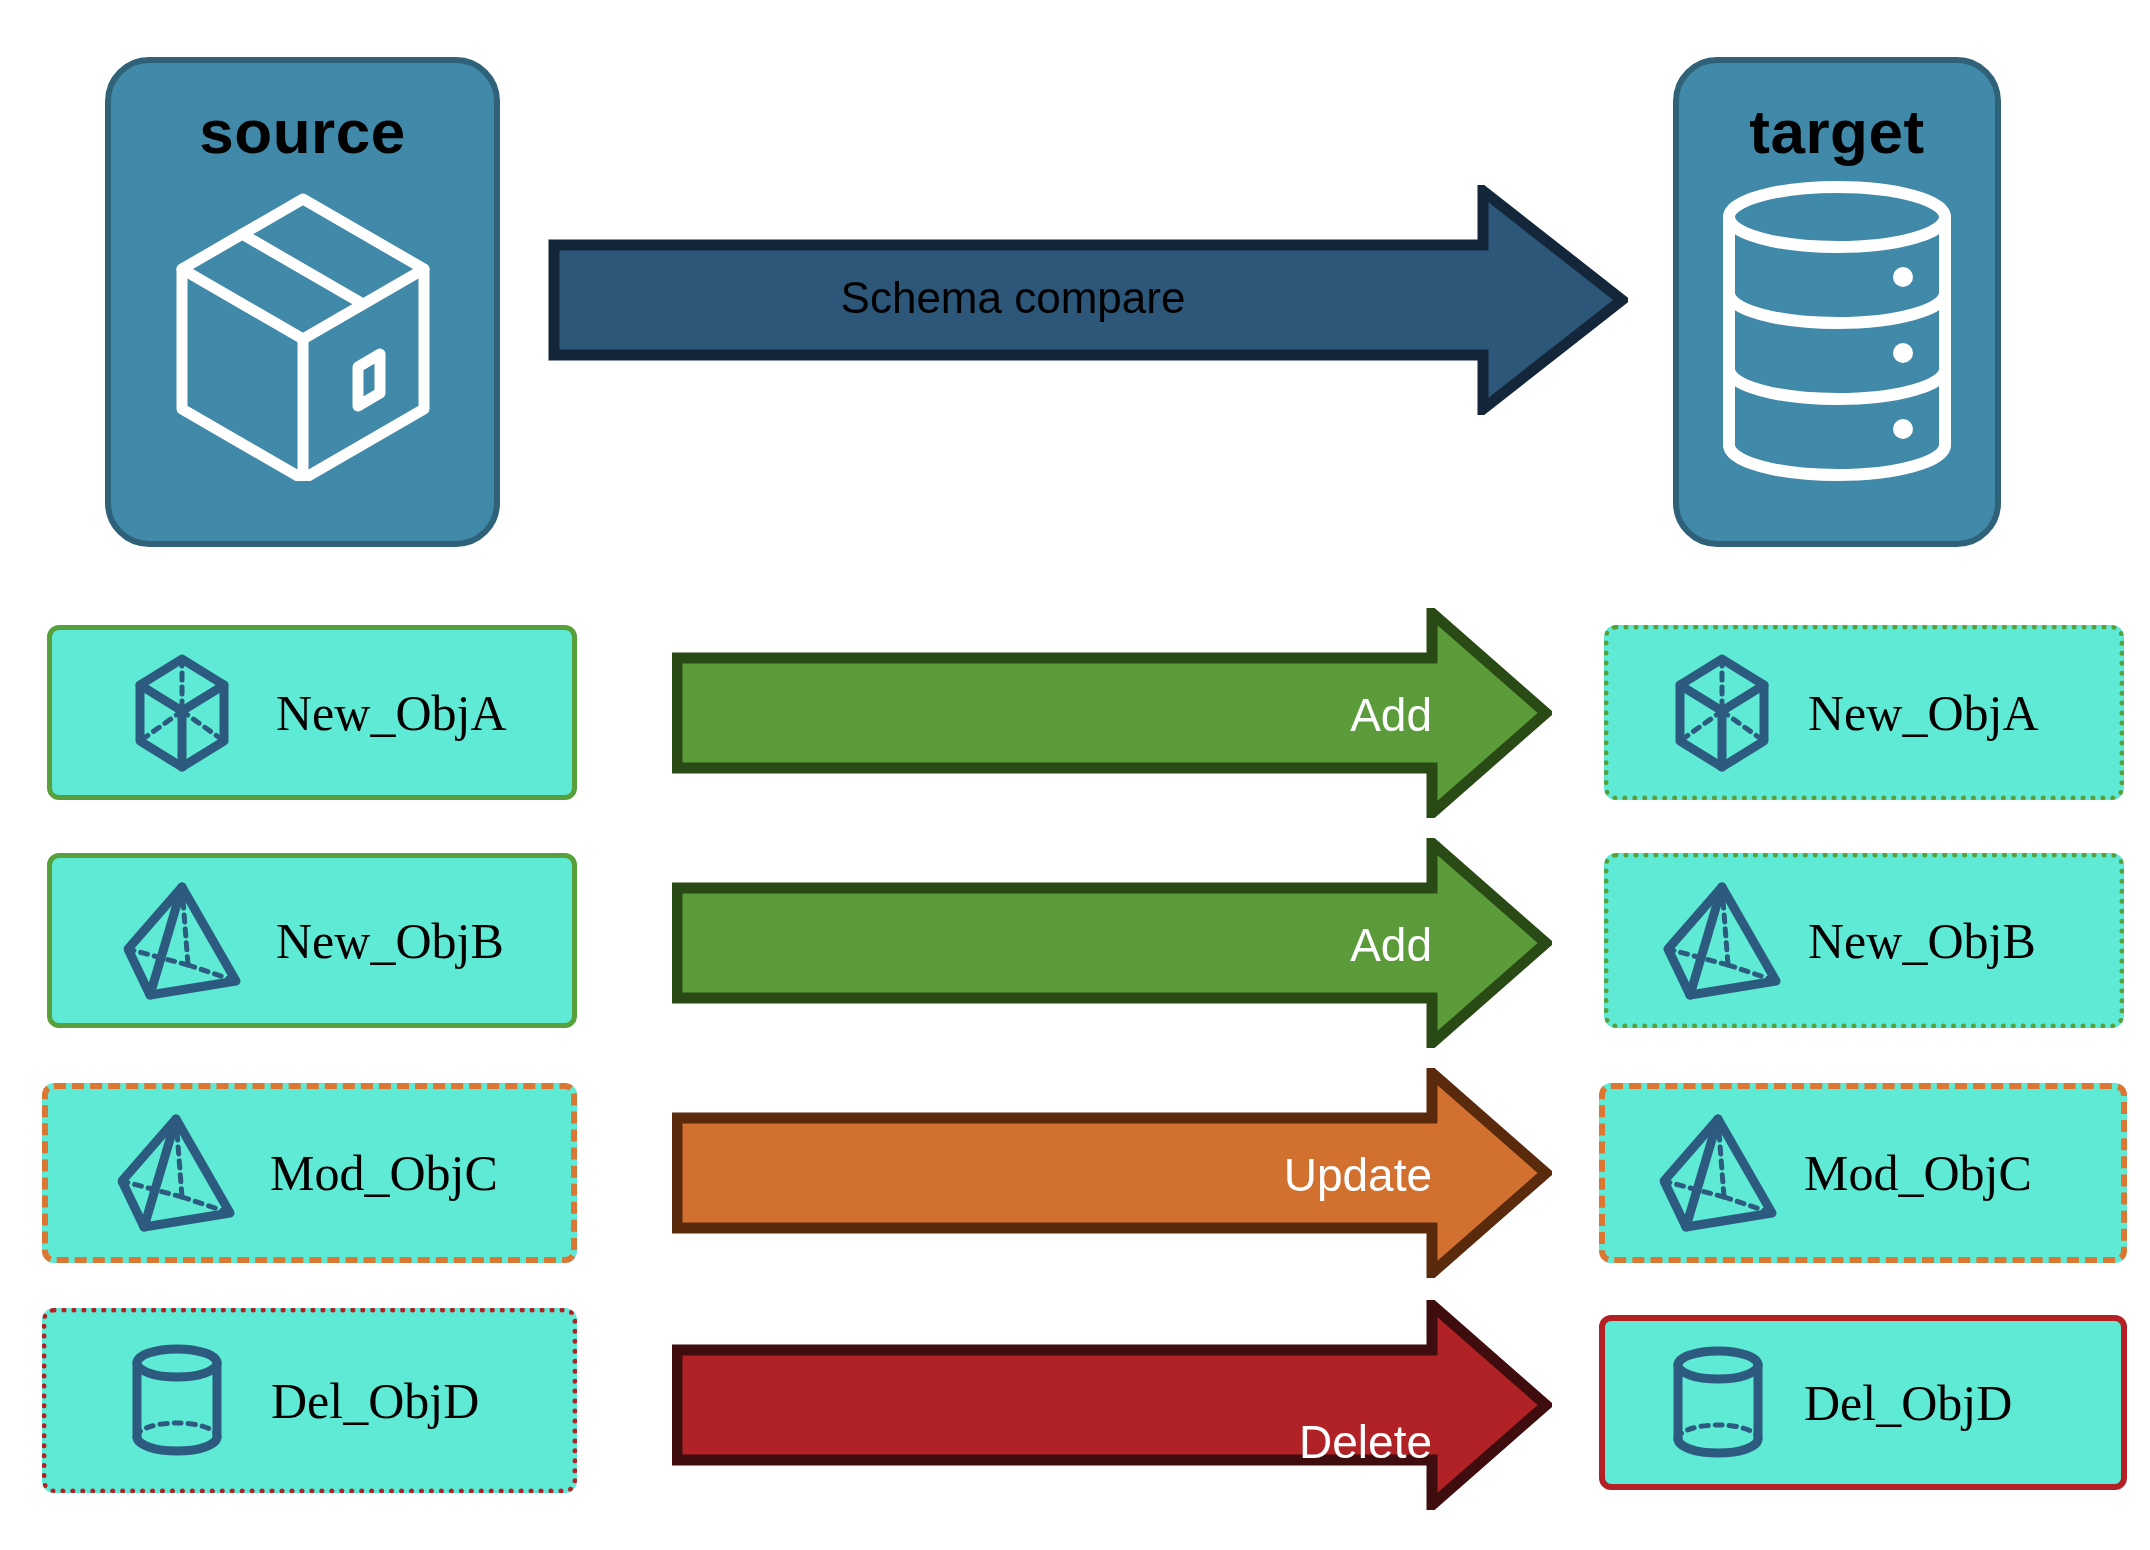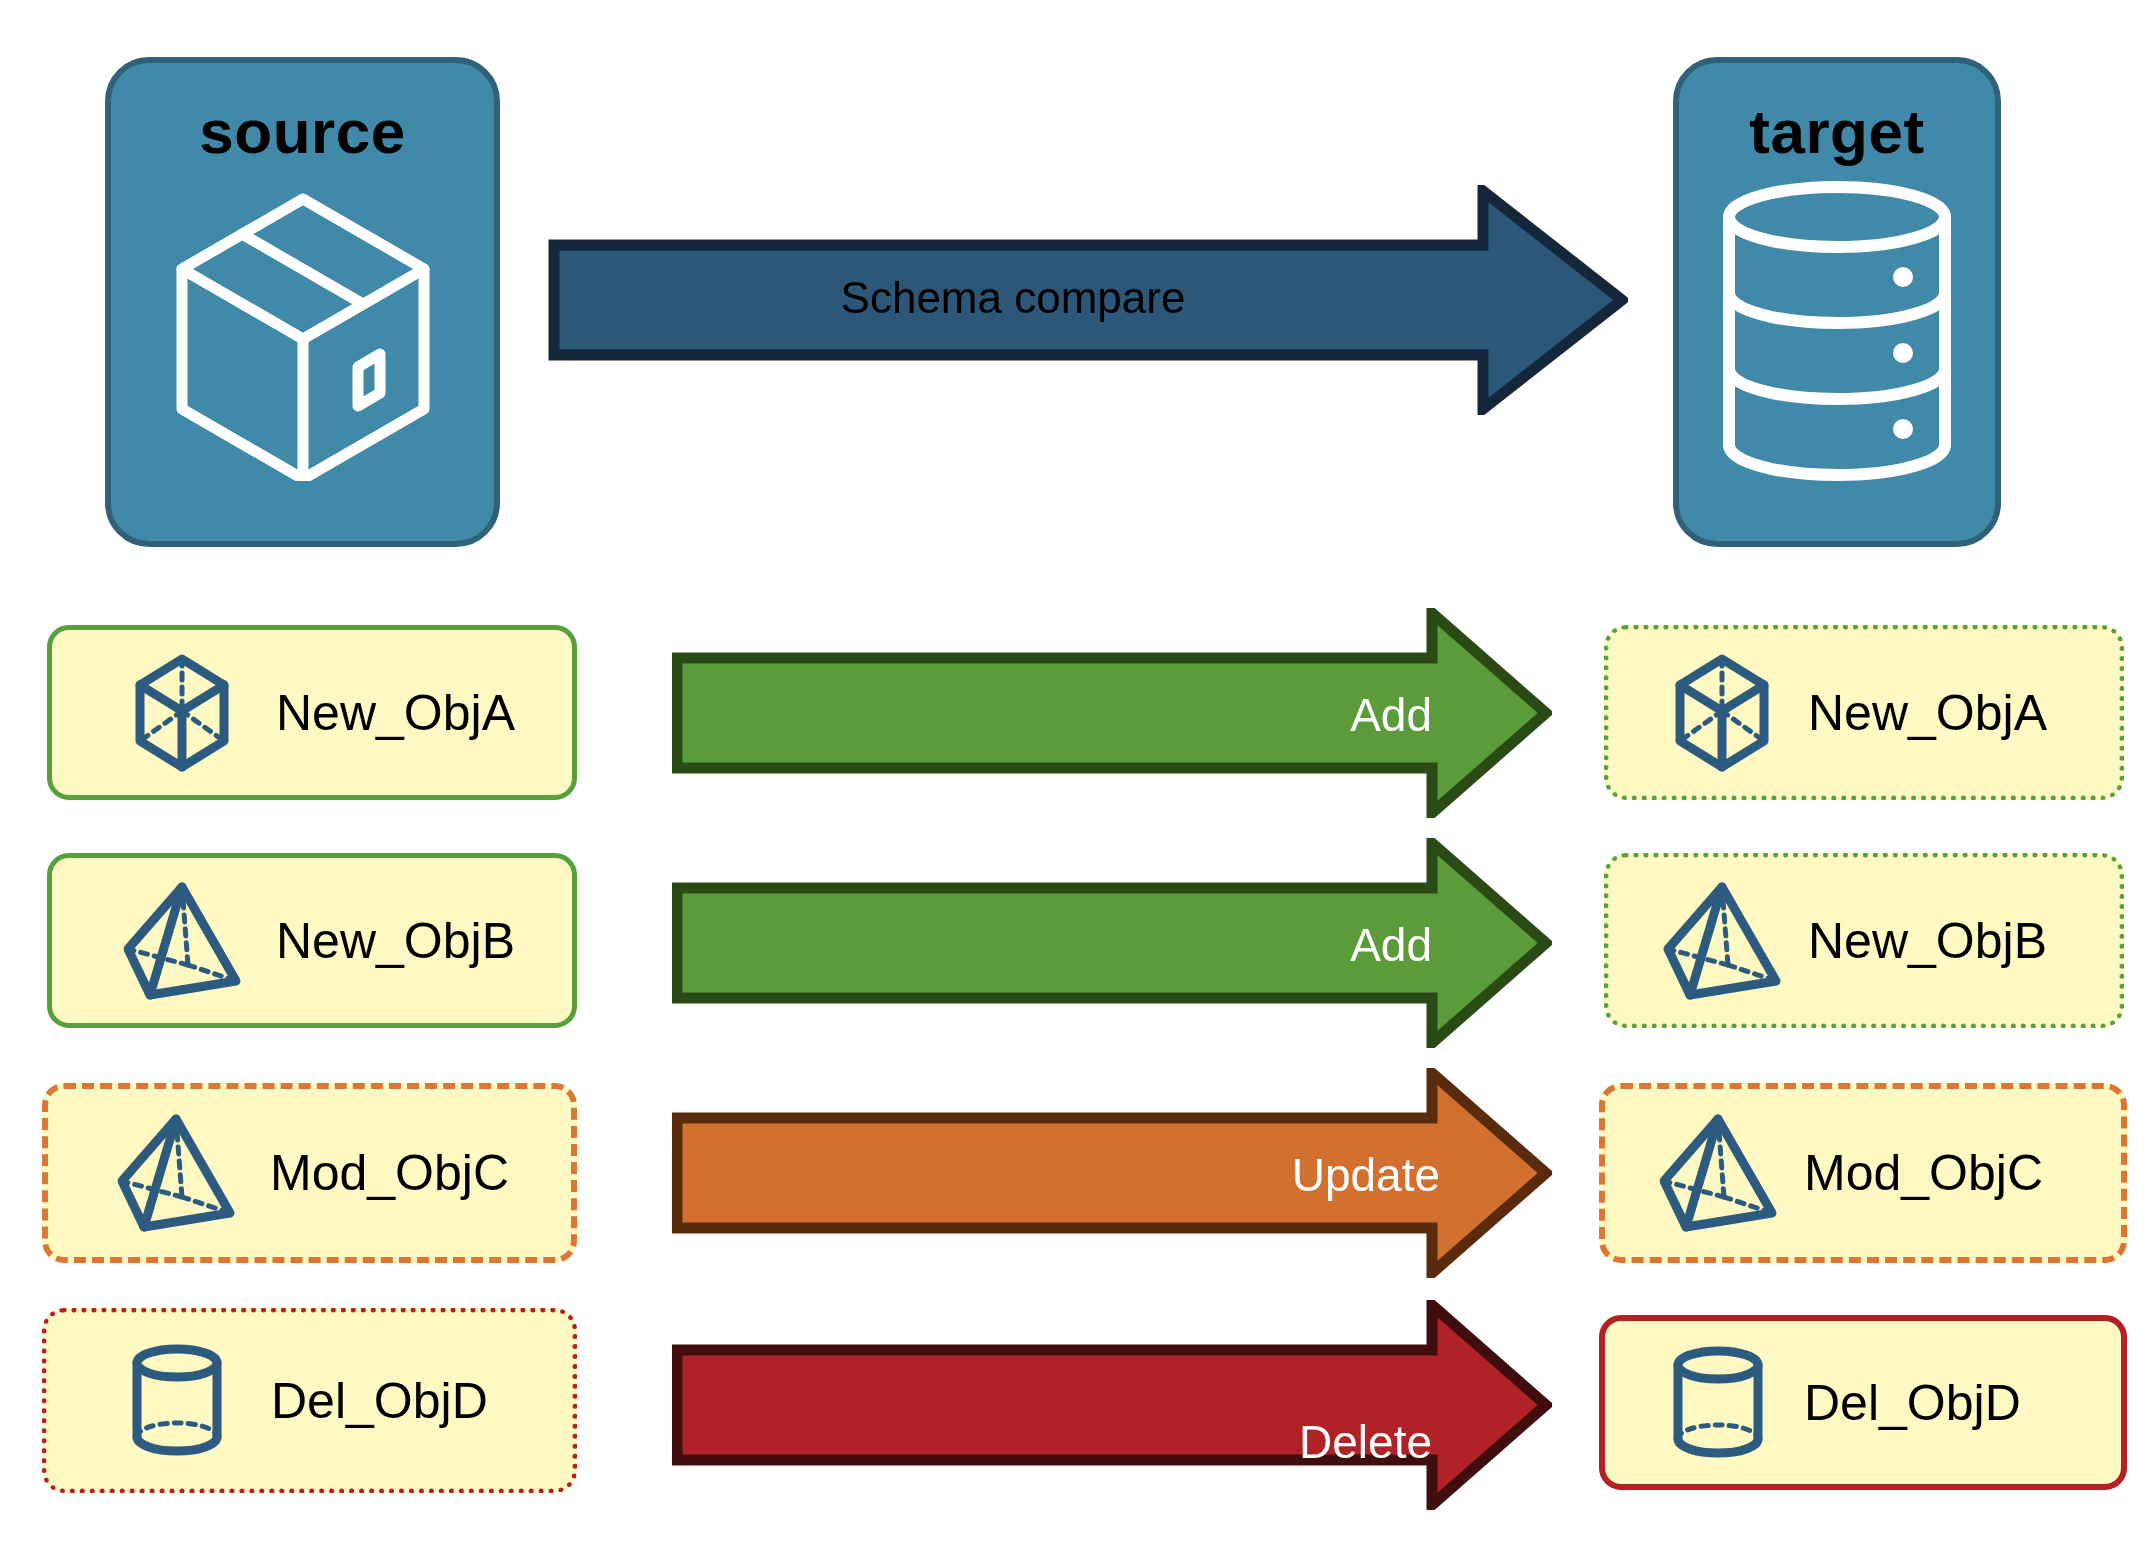--- a/index.html
+++ b/index.html
@@ -50,24 +50,25 @@
     color: #000000;
     font-size: 44px;
     white-space: nowrap;
     text-align: center;
   }
 
   
   .card {
     position: absolute;
     box-sizing: border-box;
-    background: #fef9c3;
-    border-radius: 22px;
+    background: #5eead4;
+    border-radius: 12px;
     display: flex;
     align-items: center;
+    font-family: Liberation Serif, serif;
   }
   .card-icon {
     flex: 0 0 auto;
     display: flex;
     align-items: center;
     justify-content: center;
   }
   .card-label {
     font-size: 50px;
     color: #000000;
@@ -247,21 +248,21 @@
         </g>
       </svg>
     </div>
     <div class="card-label">Mod_ObjC</div>
   </div>
 
   <div class="action-arrow" style="left:672px; top:1068px; width:880px; height:210px;">
     <svg width="880" height="210" viewBox="0 0 880 210" preserveAspectRatio="none">
       <polygon points="5,50 760,50 760,5 874,105 760,205 760,160 5,160" fill="#D2712F" stroke="#5A2A0C" stroke-width="11" stroke-linejoin="miter"></polygon>
     </svg>
-    <div class="action-label" style="left:0; top:80px; width:760px;padding-left:8px;">Update</div>
+    <div class="action-label" style="left:0; top:80px; width:760px;">Update</div>
   </div>
 
   <div class="card bd-dashed-orange" style="left:1599px; top:1083px; width:528px; height:180px;">
     <div class="card-icon" style="width:145px; margin-left:40px;">
       <svg width="128" height="128" viewBox="0 0 128 128">
         <g fill="none" stroke="#2D5B7F" stroke-width="9" stroke-linejoin="round" stroke-linecap="round">
           <path d="M64 10 L118 104 L32 118 L10 72 Z"></path>
           <path d="M64 10 L32 118"></path>
         </g>
         <g fill="none" stroke="#2D5B7F" stroke-width="5" stroke-dasharray="7 7" stroke-linecap="round">

